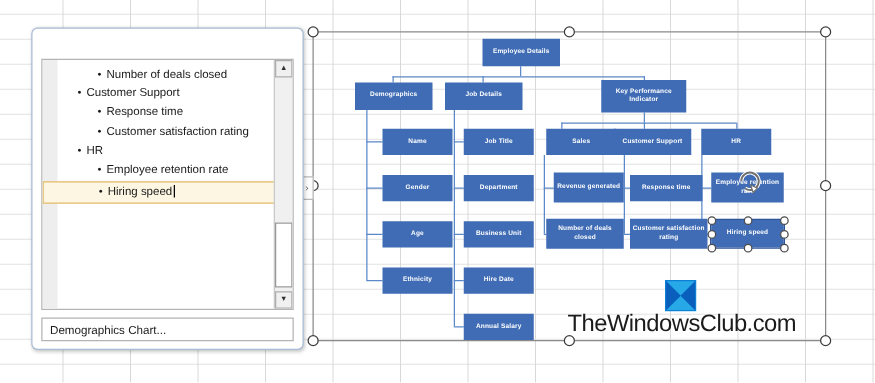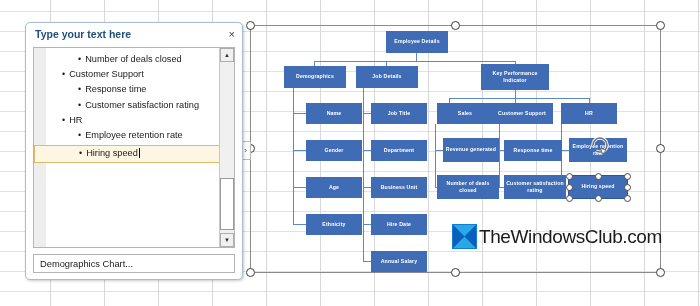--- a/index.html
+++ b/index.html
@@ -63,21 +63,21 @@
     z-index:40;
   }
 
   
   #rotate-cursor{
     position:absolute;z-index:45;pointer-events:none;
   }
 
   
   #watermark{
-    position:absolute;left:452px;top:224px;display:flex;align-items:center;z-index:30;
+    position:absolute;left:452px;top:224px;display:flex;align-items:center;z-index:30;flex-direction:column;
   }
   #wm-logo{width:25px;height:25px;position:relative;overflow:hidden;
            background:linear-gradient(135deg,#0a63c9 0%,#1a8ae0 50%,#2fb6f2 100%);}
   #wm-text{font-size:19px;color:#1b1b1b;letter-spacing:-.4px;margin-left:2px;
            font-family:"Liberation Sans", sans-serif;}
 
   
   #text-pane{
     position:absolute;left:25px;top:22px;width:218px;height:258px;
     background:#ffffff;border:1px solid #a8bcd4;border-radius:5px;
@@ -278,24 +278,20 @@
       <polygon points="1,1 24,1 12.5,12.5" fill="#27a9e8"></polygon>
       <polygon points="1,24 24,24 12.5,12.5" fill="#27a9e8"></polygon>
       <polygon points="1,1 12.5,12.5 1,24" fill="#0a5fbd"></polygon>
       <polygon points="24,1 12.5,12.5 24,24" fill="#0a5fbd"></polygon>
     </svg>
   </div>
   <div id="wm-text">TheWindowsClub.com</div>
 </div>
 
 <div id="text-pane">
-  <div id="pane-header">
-    <span id="pane-title">Type your text here</span>
-    <span id="pane-close">×</span>
-  </div>
 
   <div id="pane-body">
     <div id="pane-gutter"></div>
     <div id="pane-list">
         <div class="tp-item lvl2">
           <span class="tp-bullet">•</span>
           <span>Number of deals closed</span>
         </div>
         <div class="tp-item lvl1">
           <span class="tp-bullet">•</span>

